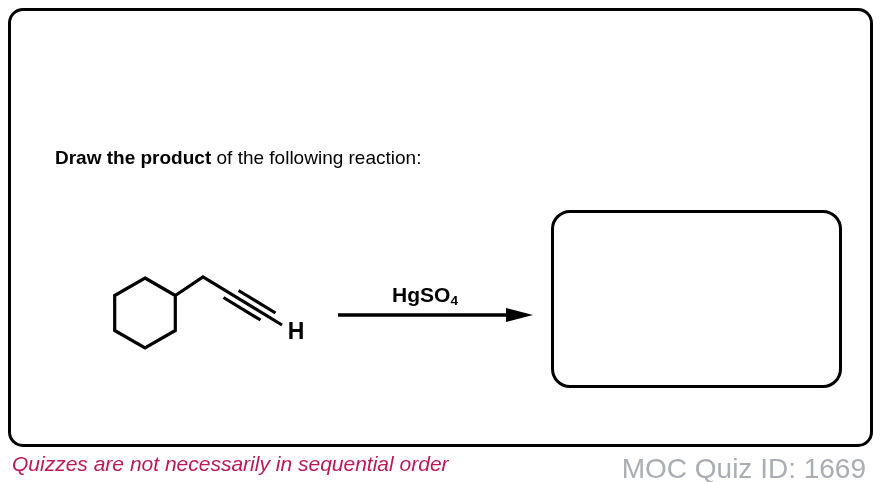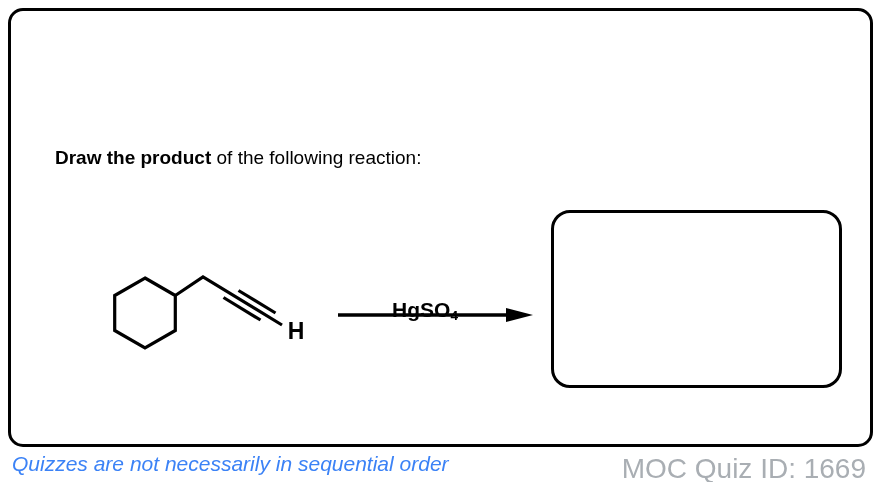--- a/index.html
+++ b/index.html
@@ -33,40 +33,39 @@
     pointer-events:none;
   }
   .reagent{
     position:absolute;
     left:330px;
     width:190px;
     text-align:center;
     font-size:21px;
     font-weight:bold;
     white-space:nowrap;
-    margin-top:15px;
   }
   .reagent sub{font-size:0.65em;vertical-align:-0.25em;}
   .reagent sup{font-size:0.65em;vertical-align:0.5em;}
   .reagent-top{top:283px;}
   .reagent-bottom{top:325px;}
   .answer-box{
     position:absolute;
     left:551px;top:210px;
     width:285px;height:172px;
     border:3px solid #000;
     border-radius:19px;
     background:#ffffff;
   }
   .footer-note{
     position:absolute;
     left:12px;top:452px;
     font-size:21px;
     font-style:italic;
-    color:#3b82f6;
+    color:#be185d;
     white-space:nowrap;
   }
   .quiz-id{
     position:absolute;
     right:18px;top:453px;
     font-size:28px;
     color:#a9aeb3;
     white-space:nowrap;
   }
 </style>

